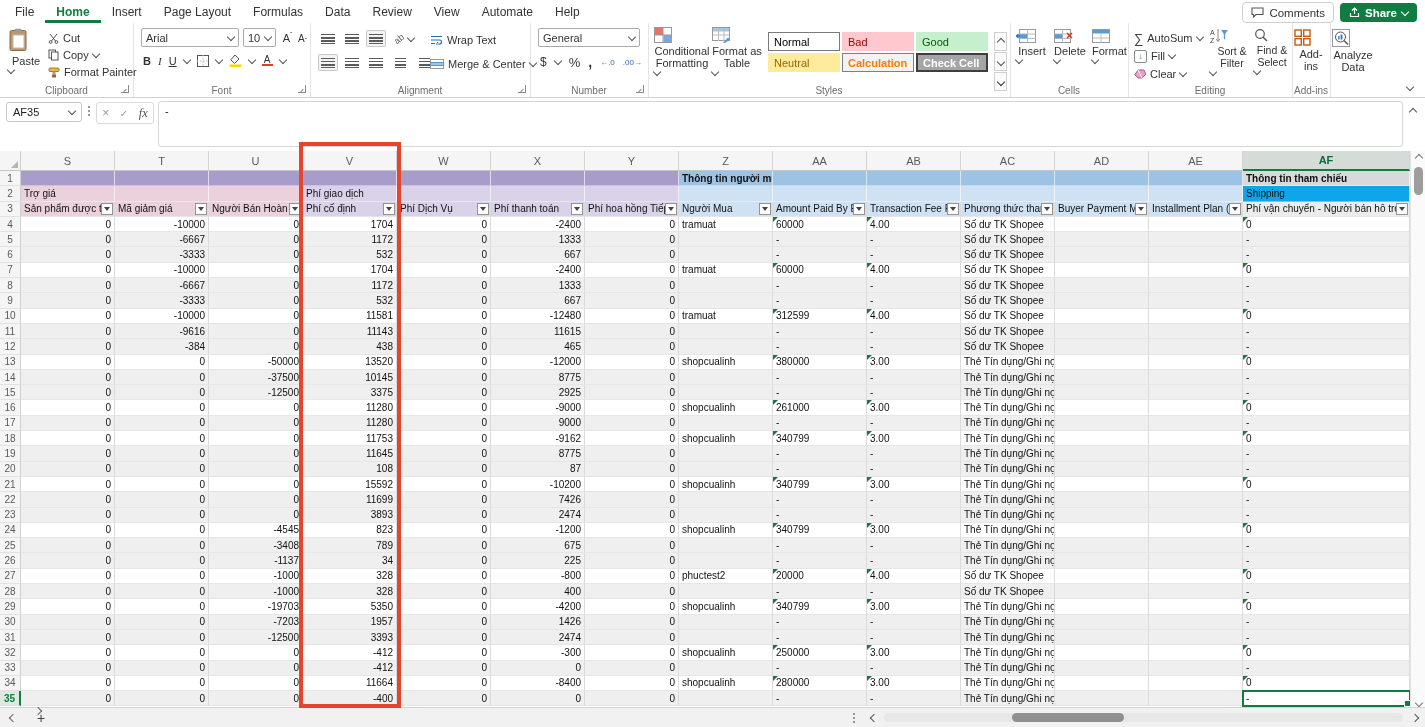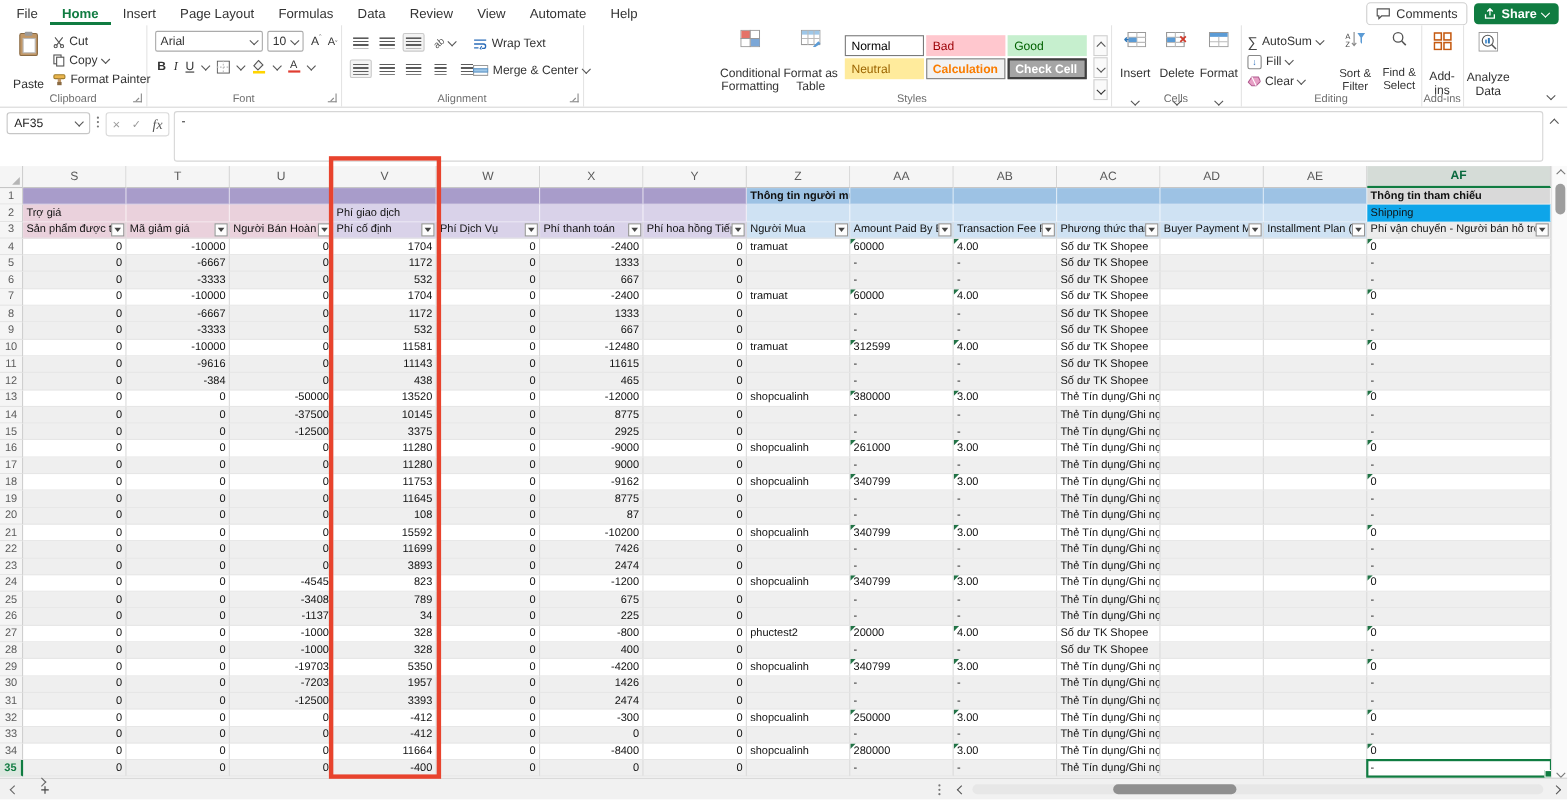--- a/index.html
+++ b/index.html
@@ -12,21 +12,21 @@
   .topright{position:absolute;right:8px;top:2px;display:flex;gap:6px;align-items:center;}
   .cbtn{border:1px solid #cfcfcf;border-radius:4px;height:19px;padding:0 8px;font-size:11.5px;display:flex;align-items:center;gap:5px;background:#fff;color:#333;}
   .sharebtn{background:#107c41;color:#fff;border-radius:4px;height:19px;padding:0 9px;font-size:11.5px;display:flex;gap:5px;align-items:center;font-weight:bold;}
   .sharebtn .ch{border-color:#fff;}
   
   .ribbon{position:absolute;top:23px;left:0;right:0;height:74px;background:#fff;border-bottom:1px solid #d1d1d1;font-size:11px;color:#333;}
   .group{position:absolute;top:0;height:74px;border-right:1px solid #e4e4e4;}
   .glabel{position:absolute;bottom:1px;left:0;right:0;text-align:center;font-size:10px;color:#6e6e6e;}
   .launcher{position:absolute;width:7px;height:7px;border-right:1px solid #8a8a8a;border-bottom:1px solid #8a8a8a;right:4px;bottom:4px;}
   .launcher::after{content:"";position:absolute;right:1px;bottom:1px;width:4px;height:1px;background:#8a8a8a;transform:rotate(-45deg);}
-  .rbtn{position:absolute;display:flex;flex-direction:column;align-items:center;gap:18px;font-size:11px;color:#333;text-align:center;line-height:12px;}
+  .rbtn{position:absolute;display:flex;flex-direction:column;gap:2px;font-size:11px;color:#333;text-align:center;line-height:12px;}
   .sbtn{display:flex;align-items:center;gap:4px;height:16px;font-size:11px;white-space:nowrap;color:#333;}
   .combo{display:flex;align-items:center;justify-content:space-between;border:1px solid #ababab;border-radius:2px;background:#fff;font-size:11px;padding:0 4px;height:19px;box-sizing:border-box;}
   .ch{display:inline-block;width:5px;height:5px;border-right:1.3px solid #555;border-bottom:1.3px solid #555;flex:none;}
   .ch.d{transform:rotate(45deg);margin-top:-2px;} .ch.u{transform:rotate(-135deg);margin-top:3px;}
   .ch.l{transform:rotate(135deg);} .ch.r{transform:rotate(-45deg);}
   .lns{display:inline-block;width:14px;height:10px;background:repeating-linear-gradient(to bottom,#5b5b5b 0 1.4px,transparent 1.4px 3.1px);}
   .ibox{display:flex;align-items:center;justify-content:center;border:1px solid transparent;border-radius:2px;}
   .ibox.sel{border-color:#c9c9c9;background:#f3f3f3;}
   .bld{font-weight:bold;} .itl{font-style:italic;} .unl{text-decoration:underline;}
   .chip{width:72px;height:19px;font-size:11px;display:flex;align-items:center;padding:0 5px;box-sizing:border-box;border:1px solid transparent;white-space:nowrap;overflow:hidden;}
@@ -259,20 +259,36 @@
               <rect x="0.5" y="3.5" width="13" height="3" fill="#9ec7e8" stroke="#5c93c4"></rect>
             </svg>
           </span>
         <span>Merge &amp; Center</span>
         <span class="ch d"></span>
       </div>
       <div class="glabel">Alignment</div>
       <div class="launcher"></div>
     </div>
 
+    <div class="group" style="left:530px;width:118px">
+      <div class="combo" style="position:absolute;left:8px;top:5px;width:102px">
+        <span>General</span>
+          <span class="ch d"></span>
+      </div>
+      <div style="position:absolute;left:10px;top:31px;display:flex;align-items:center;gap:8px;font-size:12px;color:#333">
+        <span>$</span>
+        <span class="ch d"></span>
+        <span style="font-size:13px">%</span>
+        <span style="font-weight:bold;font-size:14px">,</span>
+        <span style="font-size:8px;color:#2b6cb8">←.0</span>
+        <span style="font-size:8px;color:#2b6cb8">.00→</span>
+      </div>
+      <div class="glabel">Number</div>
+      <div class="launcher"></div>
+    </div>
 
     <div class="group" style="left:648px;width:362px">
       <div class="rbtn" style="left:6px;top:4px;width:56px">
         <span>
             <svg width="18" height="16" viewBox="0 0 18 16">
               <rect x="0.5" y="0.5" width="17" height="15" fill="#fff" stroke="#999"></rect>
               <rect x="1" y="1" width="8" height="7" fill="#e57368"></rect>
               <rect x="9.5" y="8" width="8" height="7" fill="#7ba7d7"></rect>
               <path d="M9 0v16M0 8h18" stroke="#999"></path>
             </svg>

